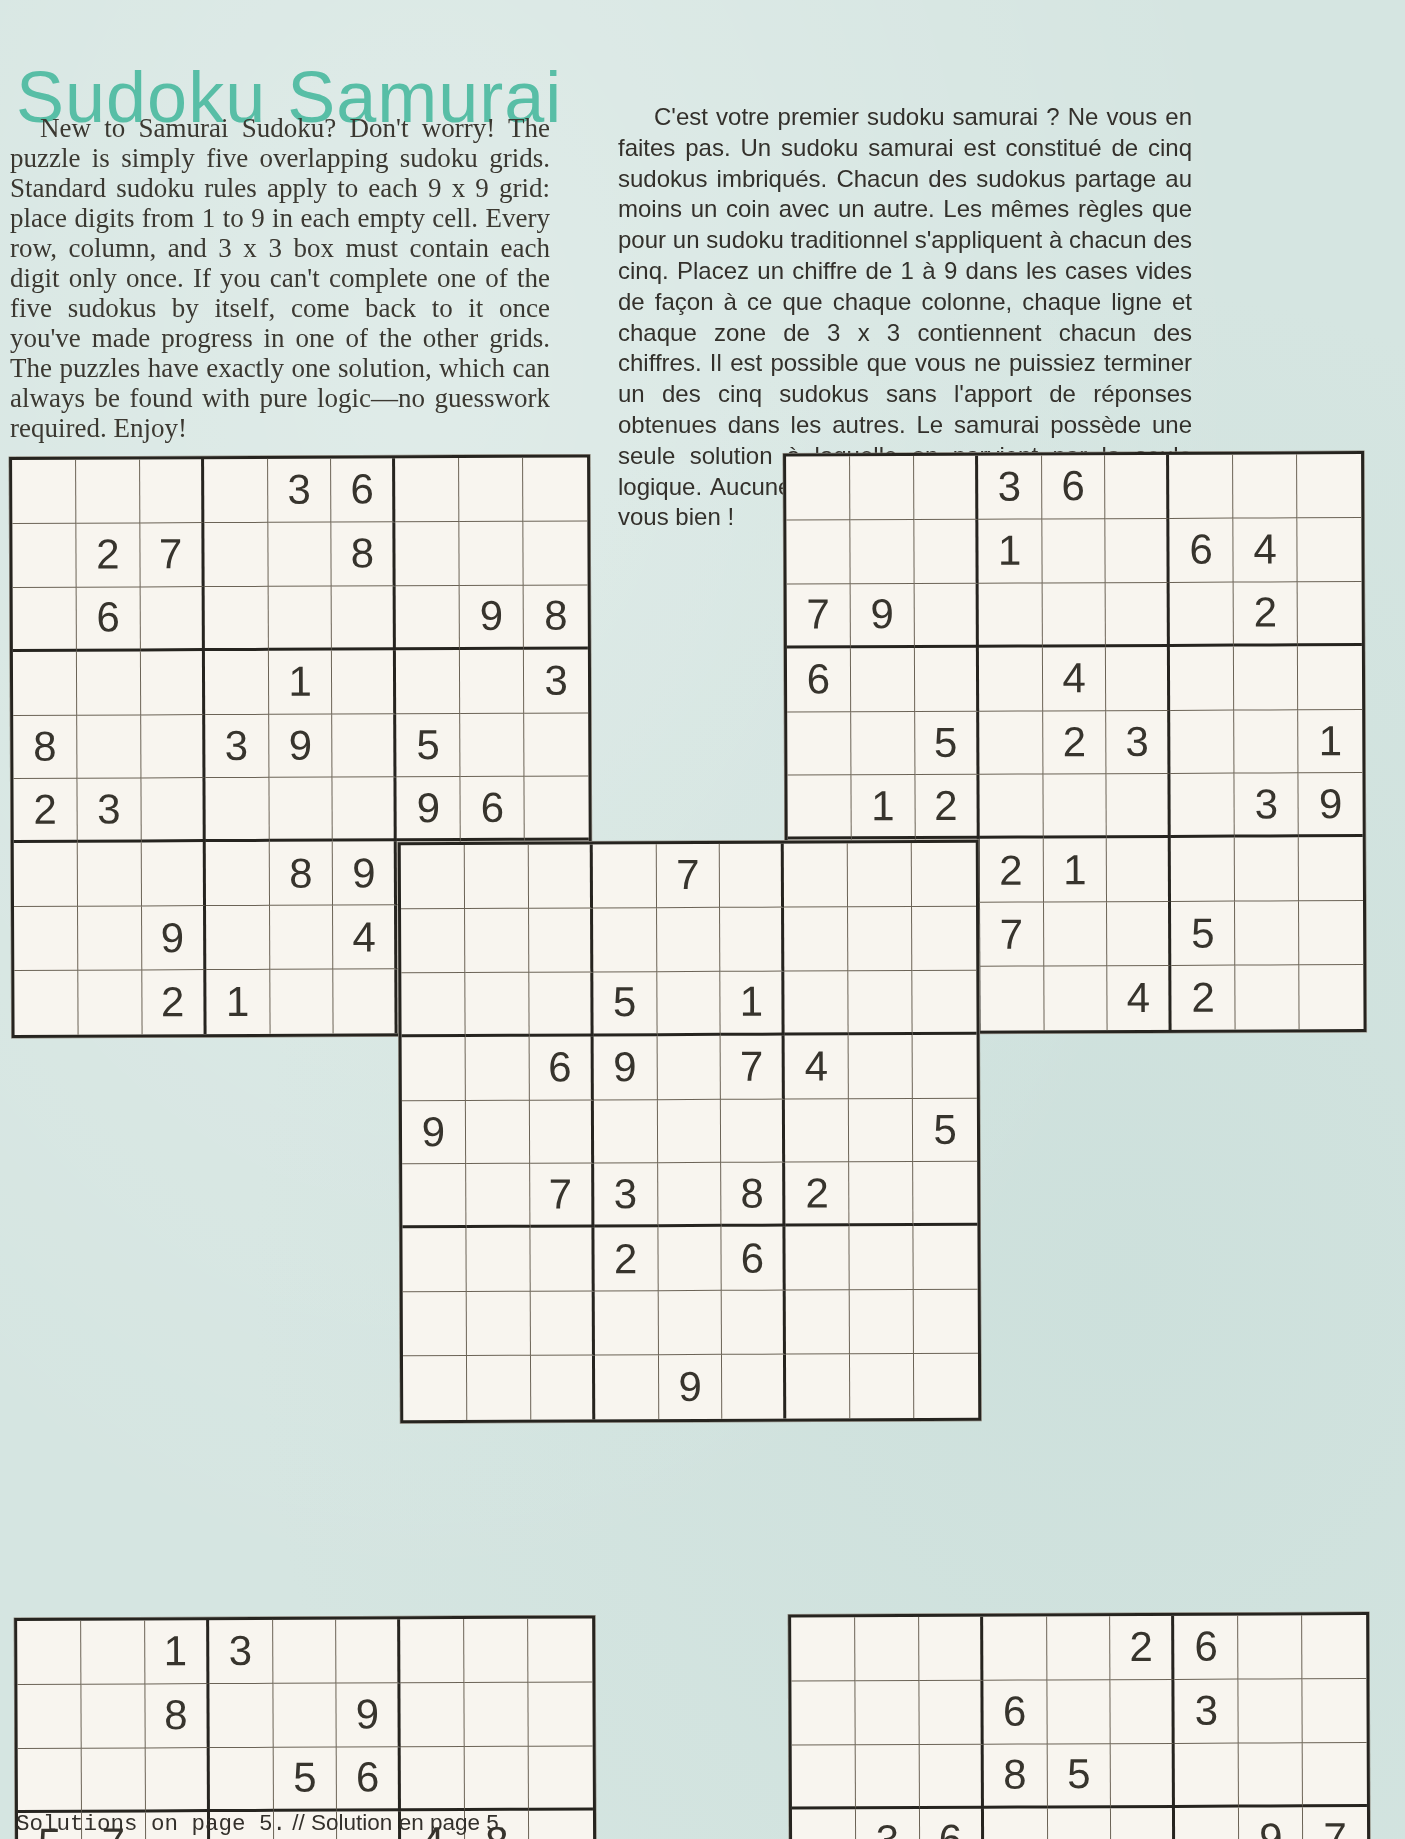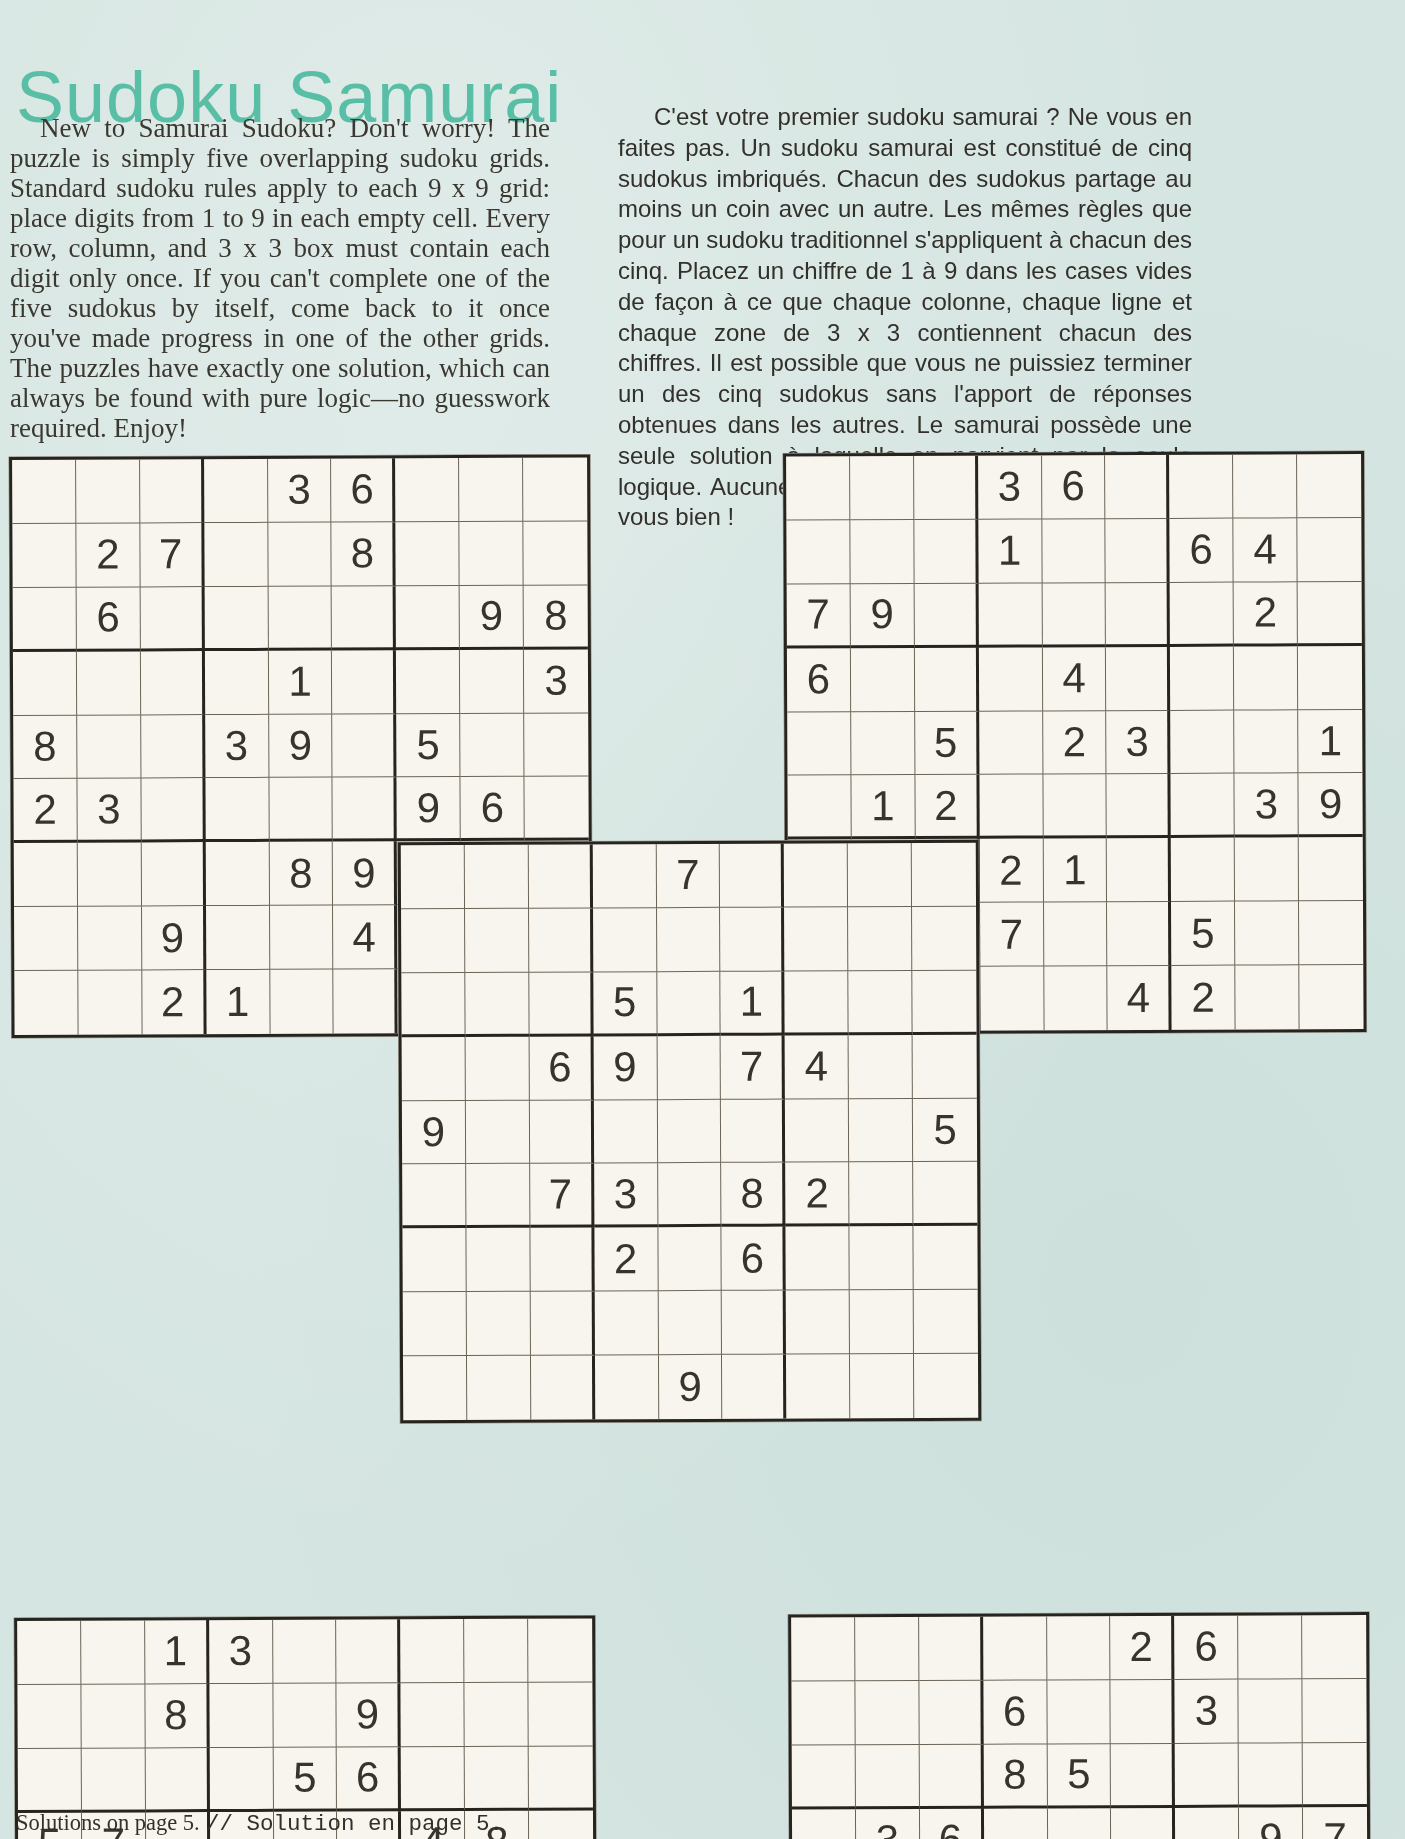--- a/index.html
+++ b/index.html
@@ -60,22 +60,22 @@
     box-sizing:border-box;
   }
   .cell.c3{border-right:3px solid #26241f;}
   .cell.r3{border-bottom:3px solid #26241f;}
   .cell.lastc{border-right:none;}
   .cell.lastr{border-bottom:none;}
   .footer{
     position:absolute;left:16px;top:1810px;
     font-size:22.5px;color:#33302b;white-space:nowrap;
   }
-  .footer .en{font-family:Liberation Serif, serif;}
-  .footer .fr{font-family:Liberation Mono, monospace;}
+  .footer .en{font-family:Liberation Mono, monospace;}
+  .footer .fr{font-family:Liberation Sans, sans-serif;}
 </style>
 </head>
 <body>
 
 <div class="page">
 
   <h1 class="title">Sudoku Samurai</h1>
 
   <p class="intro-en">New to Samurai Sudoku? Don't worry! The puzzle is simply five overlapping sudoku grids. Standard sudoku rules apply to each 9 x 9 grid: place digits from 1 to 9 in each empty cell. Every row, column, and 3 x 3 box must contain each digit only once. If you can't complete one of the five sudokus by itself, come back to it once you've made progress in one of the other grids. The puzzles have exactly one solution, which can always be found with pure logic—no guesswork required. Enjoy!</p>
   <p class="intro-fr">C'est votre premier sudoku samurai ? Ne vous en faites pas. Un sudoku samurai est constitué de cinq sudokus imbriqués. Chacun des sudokus partage au moins un coin avec un autre. Les mêmes règles que pour un sudoku traditionnel s'appliquent à chacun des cinq. Placez un chiffre de 1 à 9 dans les cases vides de façon à ce que chaque colonne, chaque ligne et chaque zone de 3 x 3 contiennent chacun des chiffres. Il est possible que vous ne puissiez terminer un des cinq sudokus sans l'apport de réponses obtenues dans les autres. Le samurai possède une seule solution à laquelle on parvient par la seule logique. Aucune devinette n'est nécessaire. Amusez-vous bien !</p>

